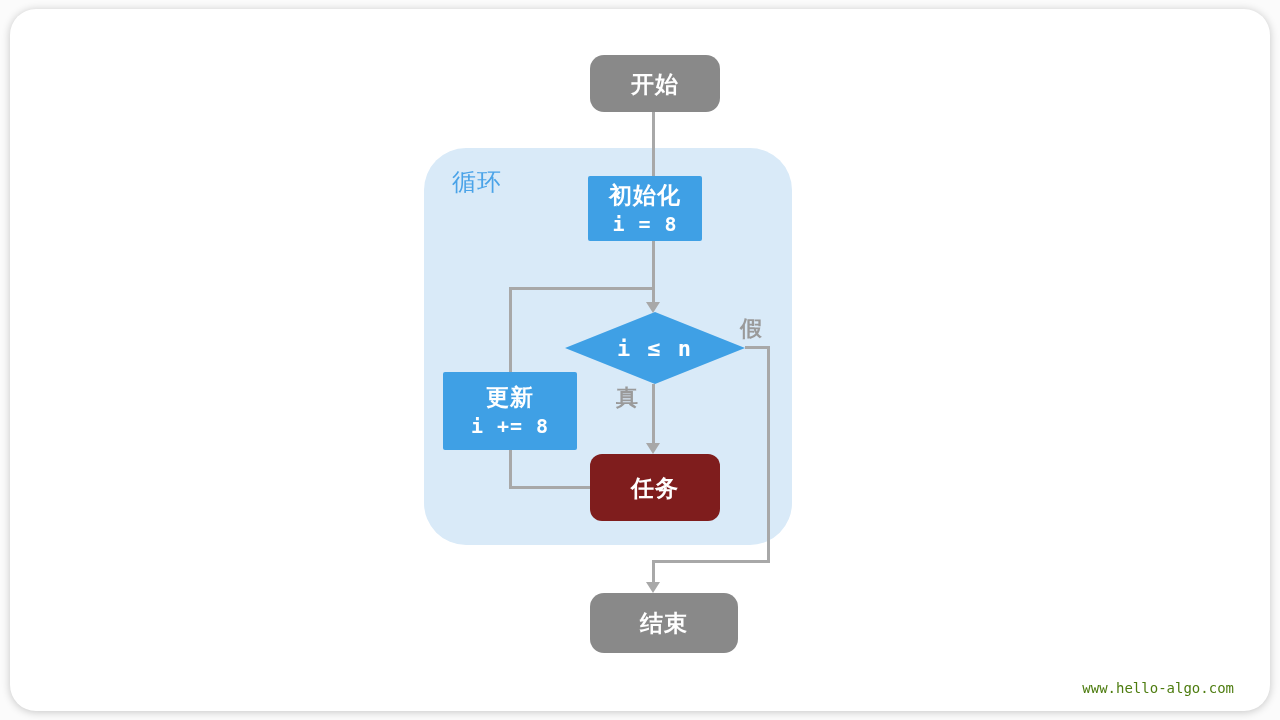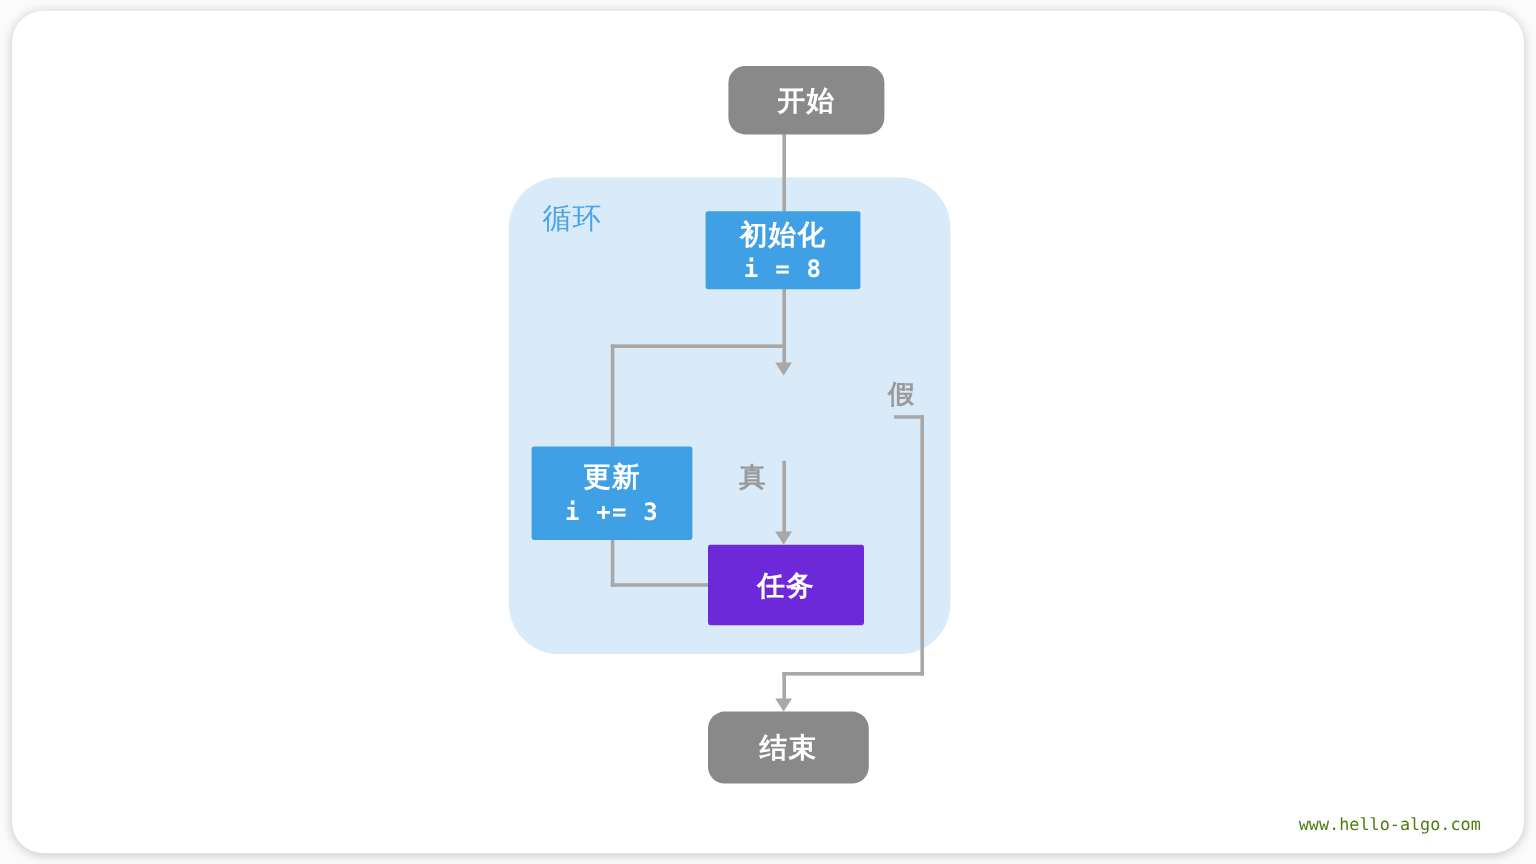--- a/index.html
+++ b/index.html
@@ -43,27 +43,27 @@
   }
   .node .cjk { font-size: 23px; line-height: 30px; letter-spacing: 1px; }
   .node .code {
     font-family: "DejaVu Sans Mono", monospace;
     font-size: 20px; font-weight: 700; line-height: 28px;
     letter-spacing: 1px;
   }
 
   .node-gray  { background: #898989; border-radius: 14px; }
   .node-blue  { background: #3fa0e5; border-radius: 2px; }
-  .node-green { background: #6d28d9; border-radius: 2px; }
+  .node-green { background: #7f1d1d; border-radius: 12px; }
 
-  .n-start { left: 590px; top: 55px;  width: 130px; height: 57px; margin-left: 17px; }
-  .n-init  { left: 588px; top: 176px; width: 129px; height: 65px; }
+  .n-start { left: 590px; top: 55px;  width: 130px; height: 57px; }
+  .n-init  { left: 588px; top: 176px; width: 114px; height: 65px; }
   .n-update{ left: 443px; top: 372px; width: 134px; height: 78px; }
   .n-task  { left: 590px; top: 454px; width: 130px; height: 67px; }
-  .n-end   { left: 590px; top: 593px; width: 134px; height: 60px; }
+  .n-end   { left: 590px; top: 593px; width: 148px; height: 60px; }
 
   .diamond {
     position: absolute;
     left: 565px; top: 312px;
     width: 180px; height: 72px;
     background: #3fa0e5;
     clip-path: polygon(50% 0, 100% 50%, 50% 100%, 0 50%);
     display: flex; align-items: center; justify-content: center;
     color: #fff;
   }
@@ -136,24 +136,27 @@
 
   <div class="node node-gray n-start">
     <span class="cjk">开始</span>
   </div>
 
   <div class="node node-blue n-init">
     <span class="cjk">初始化</span>
     <span class="code">i = 8</span>
   </div>
 
+  <div class="diamond">
+    <span class="code">i ≤ n</span>
+  </div>
 
   <div class="node node-blue n-update">
     <span class="cjk">更新</span>
-    <span class="code">i += 3</span>
+    <span class="code">i += 8</span>
   </div>
 
   <div class="node node-green n-task">
     <span class="cjk">任务</span>
   </div>
 
   <div class="node node-gray n-end">
     <span class="cjk">结束</span>
   </div>
 

